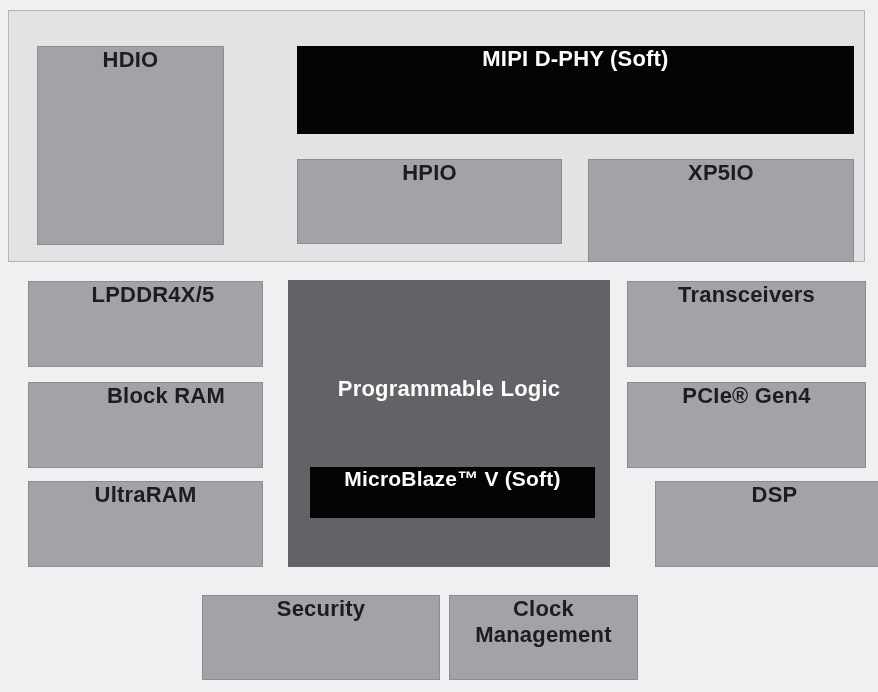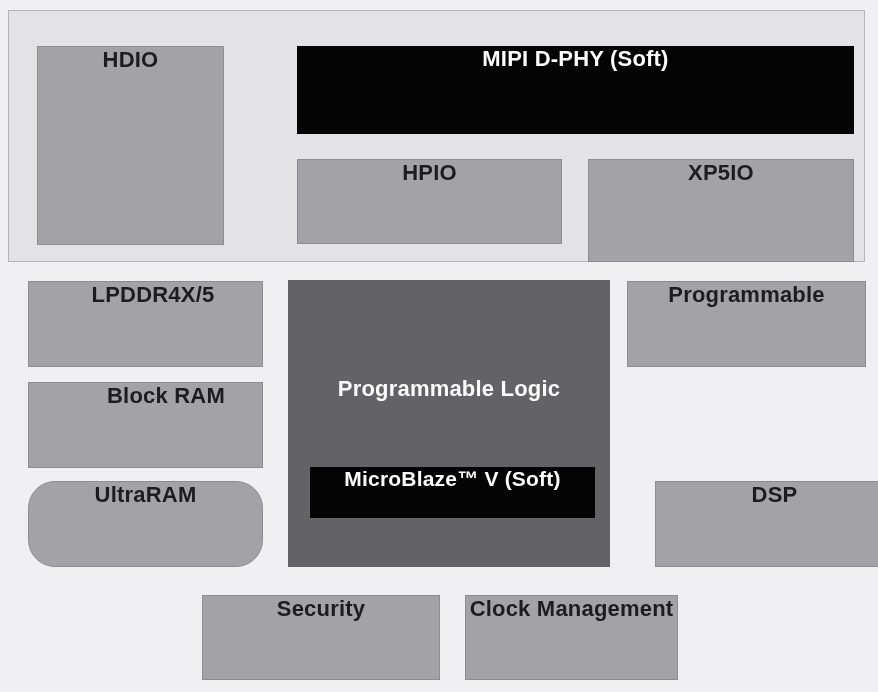--- a/index.html
+++ b/index.html
@@ -56,21 +56,21 @@
     padding-left: 40px;
   }
   
   .hdio   { left: 28px;  top: 35px;  width: 187px; height: 199px; }
   .mipi   { left: 288px; top: 35px;  width: 557px; height: 88px; }
   .hpio   { left: 288px; top: 148px; width: 265px; height: 85px; }
   .xp5io  { left: 579px; top: 148px; width: 266px; height: 103px; }
   
   .lpddr    { left: 28px; top: 281px; width: 235px; height: 86px; padding-left: 15px; }
   .blockram { left: 28px; top: 382px; width: 235px; height: 86px; padding-left: 41px; }
-  .ultraram { left: 28px; top: 481px; width: 235px; height: 86px; border-radius: 27px; }
+  .ultraram { left: 28px; top: 481px; width: 235px; height: 86px; }
   
   .pl { left: 288px; top: 280px; width: 322px; height: 287px; }
   .pl-label {
     position: absolute;
     left: 0; top: 96px;
     width: 100%;
     text-align: center;
     font-weight: bold;
     font-size: 22px;
     color: var(--text-light);
@@ -79,21 +79,21 @@
     position: absolute;
     left: 22px; top: 187px; width: 285px; height: 51px;
     font-size: 21px;
   }
   
   .transceivers { left: 627px; top: 281px; width: 239px; height: 86px; }
   .pcie         { left: 627px; top: 382px; width: 239px; height: 86px; }
   .dsp          { left: 627px; top: 481px; width: 239px; height: 86px; margin-left: 28px; }
   
   .security { left: 202px; top: 595px; width: 238px; height: 85px; }
-  .clockmgmt { left: 465px; top: 595px; width: 213px; height: 85px; }
+  .clockmgmt { left: 449px; top: 595px; width: 189px; height: 85px; }
 </style>
 </head>
 <body>
 
 <div class="stage">
 
   <div class="abs io-bank">
     <div class="abs block hdio">
       <span>HDIO</span>
     </div>
@@ -119,21 +119,24 @@
   </div>
 
   <div class="abs block dark pl">
     <div class="pl-label">Programmable Logic</div>
     <div class="block black microblaze">
       <span>MicroBlaze™ V (Soft)</span>
     </div>
   </div>
 
   <div class="abs block transceivers">
-    <span>Programmable</span>
+    <span>Transceivers</span>
+  </div>
+  <div class="abs block pcie">
+    <span>PCIe® Gen4</span>
   </div>
   <div class="abs block dsp">
     <span>DSP</span>
   </div>
 
   <div class="abs block security">
     <span>Security</span>
   </div>
   <div class="abs block clockmgmt">
     <span>Clock Management</span>

